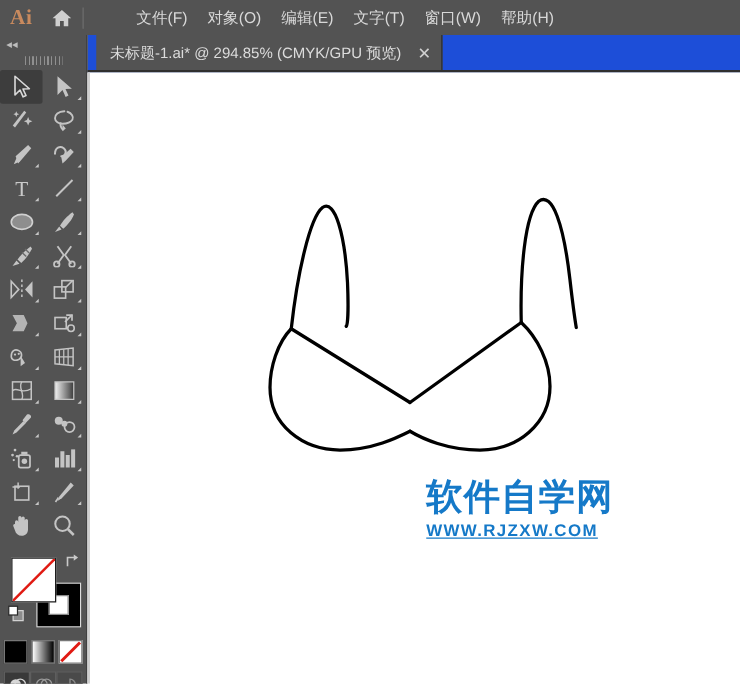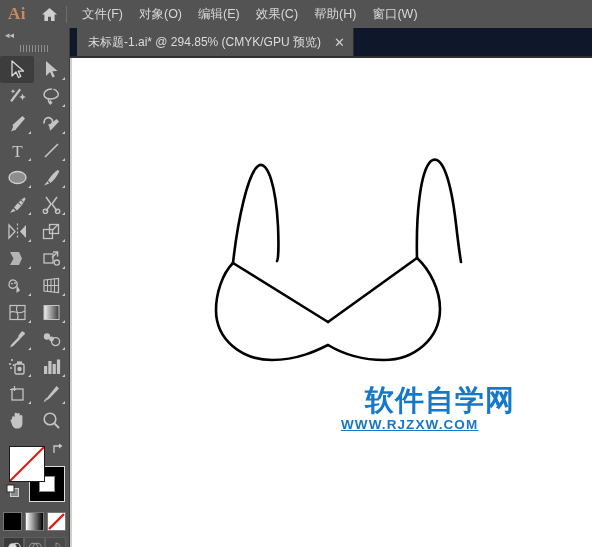--- a/index.html
+++ b/index.html
@@ -51,36 +51,37 @@
   .menu-divider {
     width: 1px;
     height: 17px;
     background: #6e6e6e;
     margin: 0 7px 0 2px;
   }
   .menu-items {
     display: flex;
     align-items: flex-start;
     height: 28px;
+    margin-left: 27px;
   }
   .menu-item {
     color: #d8d8d8;
     font-size: 12.5px;
     padding: 0 8px;
     line-height: 28px;
     white-space: nowrap;
     cursor: default;
   }
 
   
   .tabbar {
     position: absolute;
     left: 70px; top: 28px;
     width: 522px; height: 30px;
-    background: #0f172a;
+    background: #1d4ed8;
     box-sizing: border-box;
   }
   .doc-tab {
     position: absolute;
     left: 7px; top: 0px;
     height: 28px;
     background: #535353;
     display: flex;
     align-items: center;
     padding: 0 8px 0 11px;
@@ -266,22 +267,21 @@
     width: 155px;
     user-select: none;
   }
   .wm-cn {
     font-size: 29px;
     font-weight: bold;
     color: #1579c8;
     letter-spacing: 1px;
     line-height: 1.05;
     white-space: nowrap;
-    font-family: Liberation Serif, serif;
-    margin-left: 24px;
+    font-family: Liberation Mono, monospace;
   }
   .wm-url {
     font-size: 13.5px;
     font-weight: bold;
     color: #1579c8;
     letter-spacing: 1.1px;
     margin-top: 2px;
     white-space: nowrap;
     font-family: "Liberation Sans", "DejaVu Sans", sans-serif;
     text-decoration: underline;
@@ -297,23 +297,23 @@
     <div class="home-icon">
       <svg width="17" height="15" viewBox="0 0 17 15">
         <path d="M8.5 1 L16 7.6 L13.6 7.6 L13.6 14 L10 14 L10 9.8 L7 9.8 L7 14 L3.4 14 L3.4 7.6 L1 7.6 Z" fill="#cfcfcf"></path>
       </svg>
     </div>
     <div class="menu-divider"></div>
     <div class="menu-items">
       <div class="menu-item">文件(F)</div>
       <div class="menu-item">对象(O)</div>
       <div class="menu-item">编辑(E)</div>
-      <div class="menu-item">效果(C)</div>
+      <div class="menu-item">文字(T)</div>
+      <div class="menu-item">窗口(W)</div>
       <div class="menu-item">帮助(H)</div>
-      <div class="menu-item">窗口(W)</div>
     </div>
   </div>
 
   <div class="tabbar">
     <div class="doc-tab">
       <span class="doc-tab-title">未标题-1.ai* @ 294.85% (CMYK/GPU 预览)</span>
       <span class="doc-tab-close">✕</span>
     </div>
     <div class="tabbar-strip"></div>
   </div>

